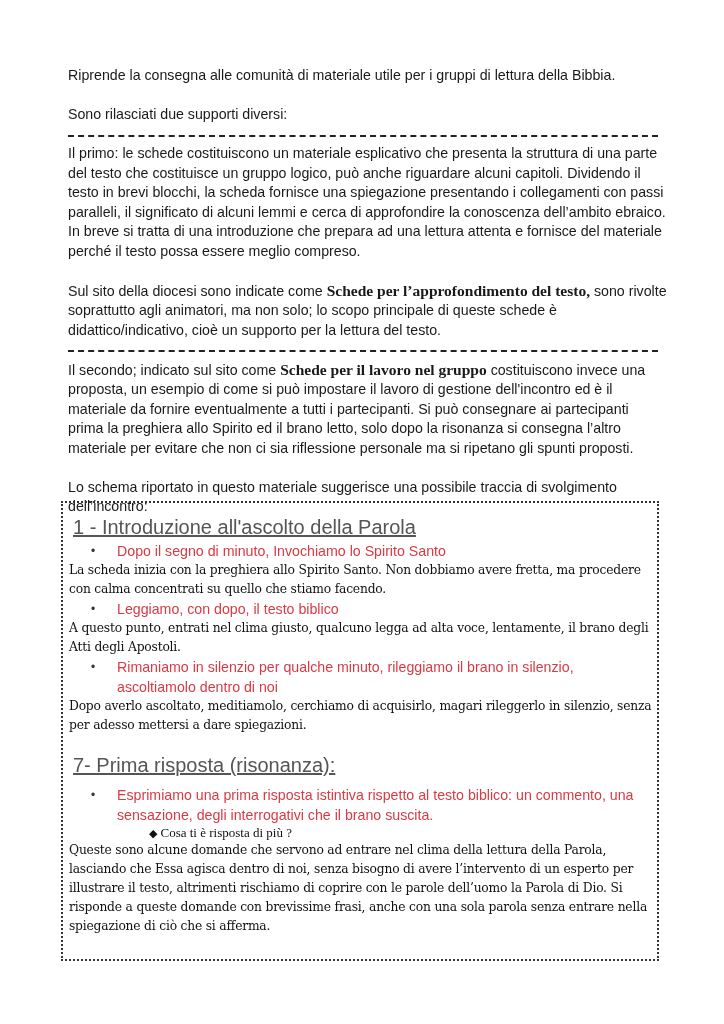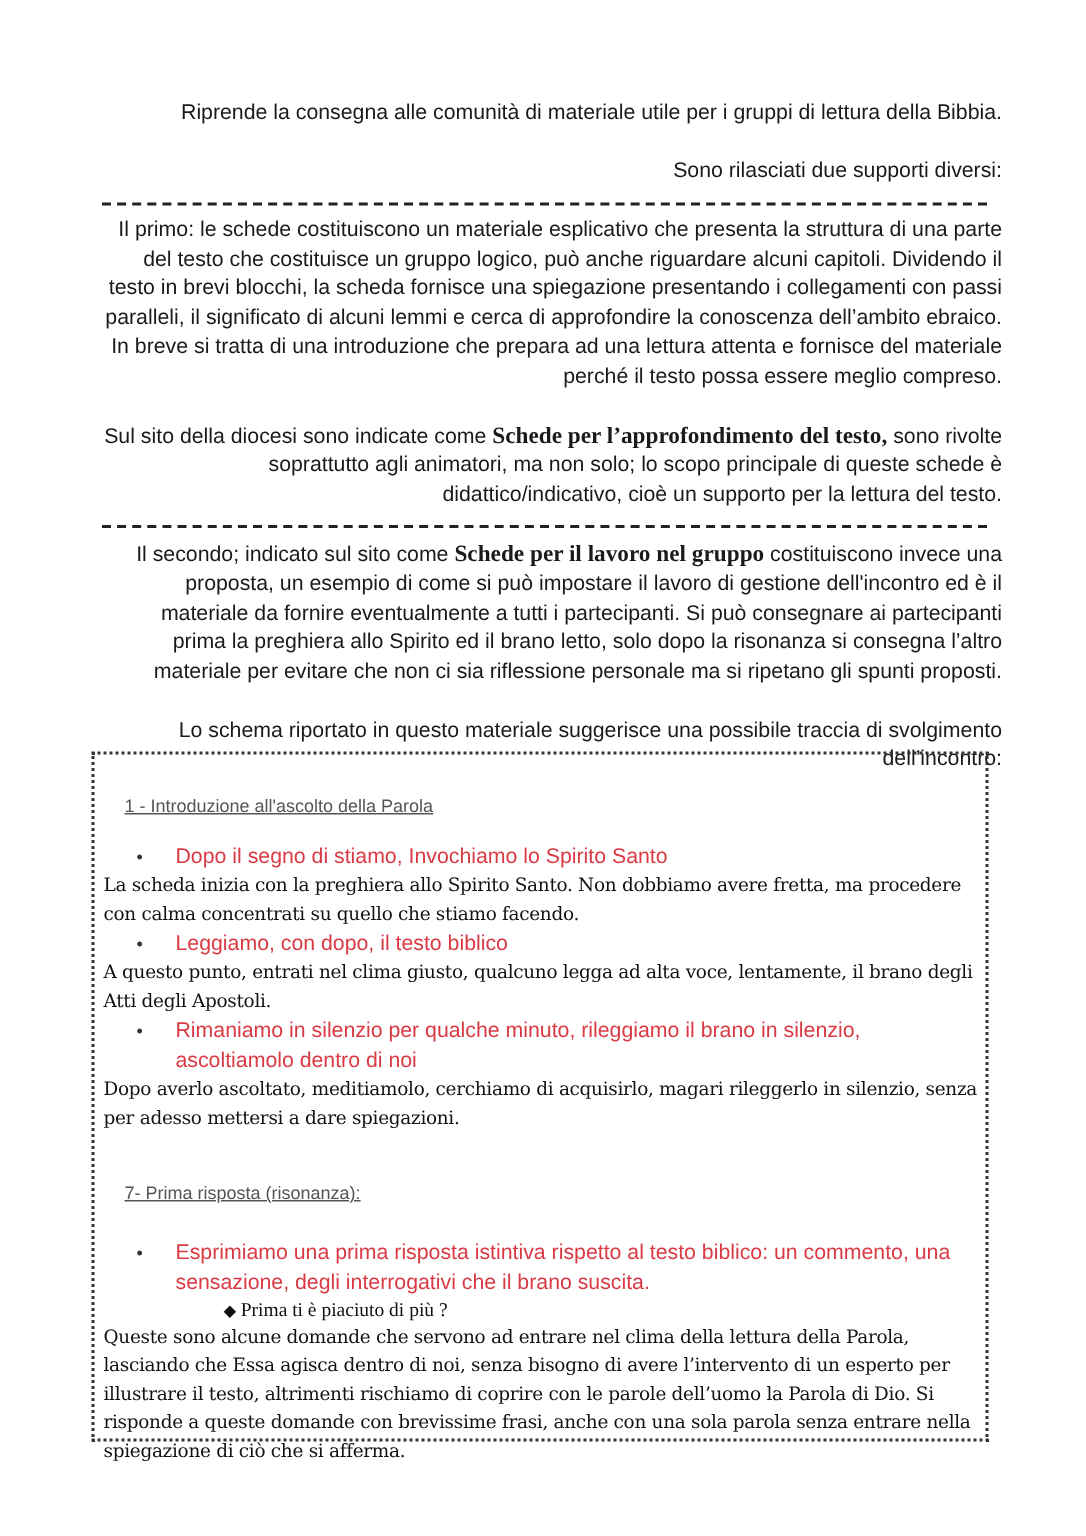--- a/index.html
+++ b/index.html
@@ -1,25 +1,25 @@
 <!DOCTYPE html>
 <html><head>
   <meta charset="utf-8">
   <style>
     html, body { margin: 0; padding: 0; background: #ffffff; }
     body { width: 724px; height: 1024px; position: relative; overflow: hidden; color: #1a1a1a; }
     .page { position: absolute; left: 68px; top: 66px; width: 600px; font-family: "Liberation Sans", sans-serif; font-size: 14.2px; line-height: 19.5px; }
-    .p { margin: 0; text-align: right; }
+    .p { margin: 0; }
     .gap { height: 19.5px; }
     .dashes { height: 19.5px; position: relative; }
     .dashes::after { content: ""; position: absolute; left: 0; right: 10px; top: 10px; border-top: 2px dashed #222; }
     .serif-bold { font-family: "Liberation Serif", serif; font-weight: bold; font-size: 15.5px; }
     .box { position: absolute; left: 61px; top: 501px; width: 598px; height: 460px; border: 2px dotted #333; box-sizing: border-box; }
     .box-inner { position: absolute; left: 6px; top: 10px; width: 585px; }
-    .heading { font-family: "Liberation Sans", sans-serif; font-size: 12px; color: #555; text-decoration: underline; line-height: 20px; margin: 14px; }
+    .heading { font-family: "Liberation Sans", sans-serif; font-size: 20px; color: #555; text-decoration: underline; line-height: 20px; margin: 4px; }
     .bullet-row { display: flex; font-family: "Liberation Sans", sans-serif; font-size: 14.2px; line-height: 20px; color: #d93a44; }
     .bullet-row .dot { width: 26px; margin-left: 22px; color: #333; font-size: 12px; flex: none; }
     .bullet-row .txt { flex: 1; }
     .hand { font-family: "DejaVu Serif", serif; font-size: 12.3px; line-height: 19px; color: #111; margin: 0; letter-spacing: -0.2px; }
     .q-row { font-family: "Liberation Serif", serif; font-size: 13px; line-height: 16px; color: #111; margin-left: 80px; }
     .q-row .diamond { font-size: 11px; margin-right: 3px; }
   </style>
 </head>
 <body>
 
@@ -36,21 +36,21 @@
   <div class="gap"></div>
   <p class="p">Lo schema riportato in questo materiale suggerisce una possibile traccia di svolgimento dell’incontro:</p>
 </div>
 
 <div class="box">
   <div class="box-inner">
     <p class="heading">1 - Introduzione all'ascolto della Parola</p>
 
     <div class="bullet-row">
       <span class="dot">•</span>
-      <span class="txt">Dopo il segno di stiamo, Invochiamo lo Spirito Santo</span>
+      <span class="txt">Dopo il segno di minuto, Invochiamo lo Spirito Santo</span>
     </div>
     <p class="hand">La scheda inizia con la preghiera allo Spirito Santo. Non dobbiamo avere fretta, ma procedere con calma concentrati su quello che stiamo facendo.</p>
 
     <div class="bullet-row">
       <span class="dot">•</span>
       <span class="txt">Leggiamo, con dopo, il testo biblico</span>
     </div>
     <p class="hand">A questo punto, entrati nel clima giusto, qualcuno legga ad alta voce, lentamente, il brano degli Atti degli Apostoli.</p>
 
     <div class="bullet-row">
@@ -59,16 +59,16 @@
     </div>
     <p class="hand">Dopo averlo ascoltato, meditiamolo, cerchiamo di acquisirlo, magari rileggerlo in silenzio, senza per adesso mettersi a dare spiegazioni.</p>
 
     <div style="height:16px"></div>
     <p class="heading">7- Prima risposta (risonanza):</p>
     <div style="height:6px"></div>
     <div class="bullet-row">
       <span class="dot">•</span>
       <span class="txt">Esprimiamo una prima risposta istintiva rispetto al testo biblico: un commento, una sensazione, degli interrogativi che il brano suscita.</span>
     </div>
-    <div class="q-row"><span class="diamond">◆</span><span>Prima ti è piaciuto di più ?</span></div>
+    <div class="q-row"><span class="diamond">◆</span><span>Cosa ti è risposta di più ?</span></div>
     <p class="hand">Queste sono alcune domande che servono ad entrare nel clima della lettura della Parola, lasciando che Essa agisca dentro di noi, senza bisogno di avere l’intervento di un esperto per illustrare il testo, altrimenti rischiamo di coprire con le parole dell’uomo la Parola di Dio. Si risponde a queste domande con brevissime frasi, anche con una sola parola senza entrare nella spiegazione di ciò che si afferma.</p>
   </div>
 </div>
 
 </body></html>

